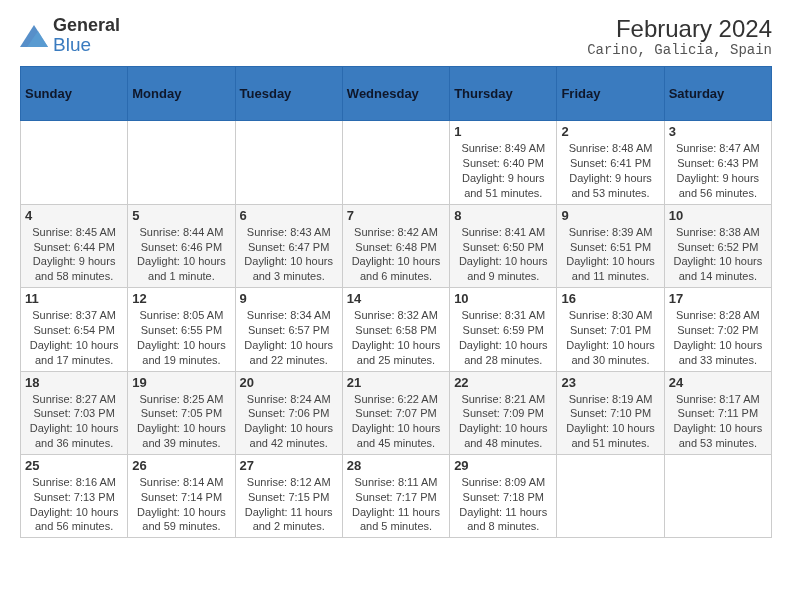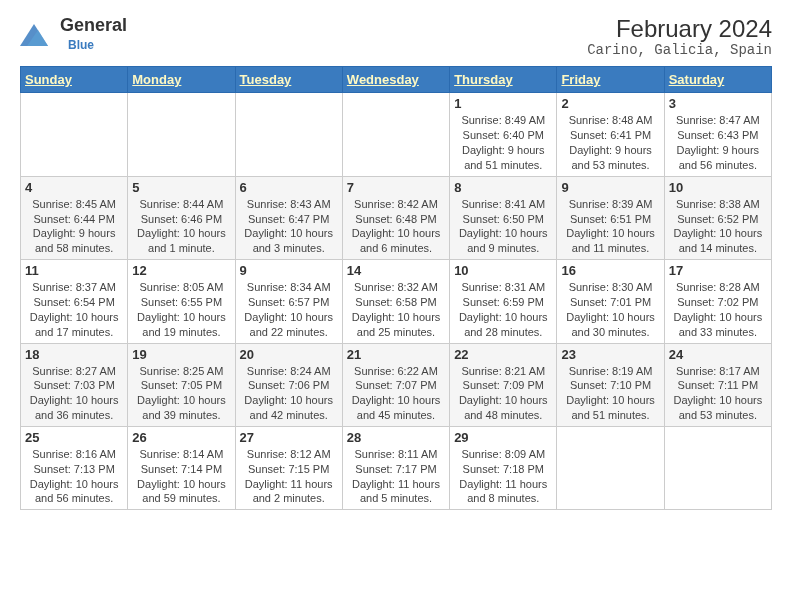--- a/index.html
+++ b/index.html
@@ -18,34 +18,33 @@
     }
     .top-area {
       display: flex;
       justify-content: space-between;
       align-items: flex-start;
       margin-bottom: 8px;
     }
     .logo {
       display: flex;
       align-items: center;
-      gap: 12px;
+      gap: 5px;
     }
     .logo-text-general {
       font-size: 18px;
       font-weight: bold;
       color: #333;
       line-height: 1;
     }
     .logo-text-blue {
-      font-size: 12px;
-      font-weight: bold;
+      font-size: 19px;
+      font-weight: normal;
       color: #3a7bbf;
       line-height: 1;
-      margin-left: 8px;
     }
     .logo-icon {
       width: 28px;
       height: 22px;
     }
     .title-area {
       text-align: right;
     }
     .month-title {
       font-size: 24px;
@@ -58,27 +57,26 @@
       color: #555;
       font-family: Liberation Mono, monospace;
     }
     table {
       width: 100%;
       border-collapse: collapse;
       table-layout: fixed;
     }
     thead th {
       background: #3a7bbf;
-      color: #fef9c3;
+      color: #0f172a;
       font-size: 13px;
       font-weight: bold;
-      padding: 5px 4px;
+      padding: 19px 4px;
       text-align: left;
       border: 1px solid #2a6aaf;
-      text-decoration: underline;
     }
     tbody td {
       border: 1px solid #ccc;
       vertical-align: top;
       padding: 3px 4px;
       font-size: 10px;
       color: #333;
       height: 80px;
       background: #fff;
     }

